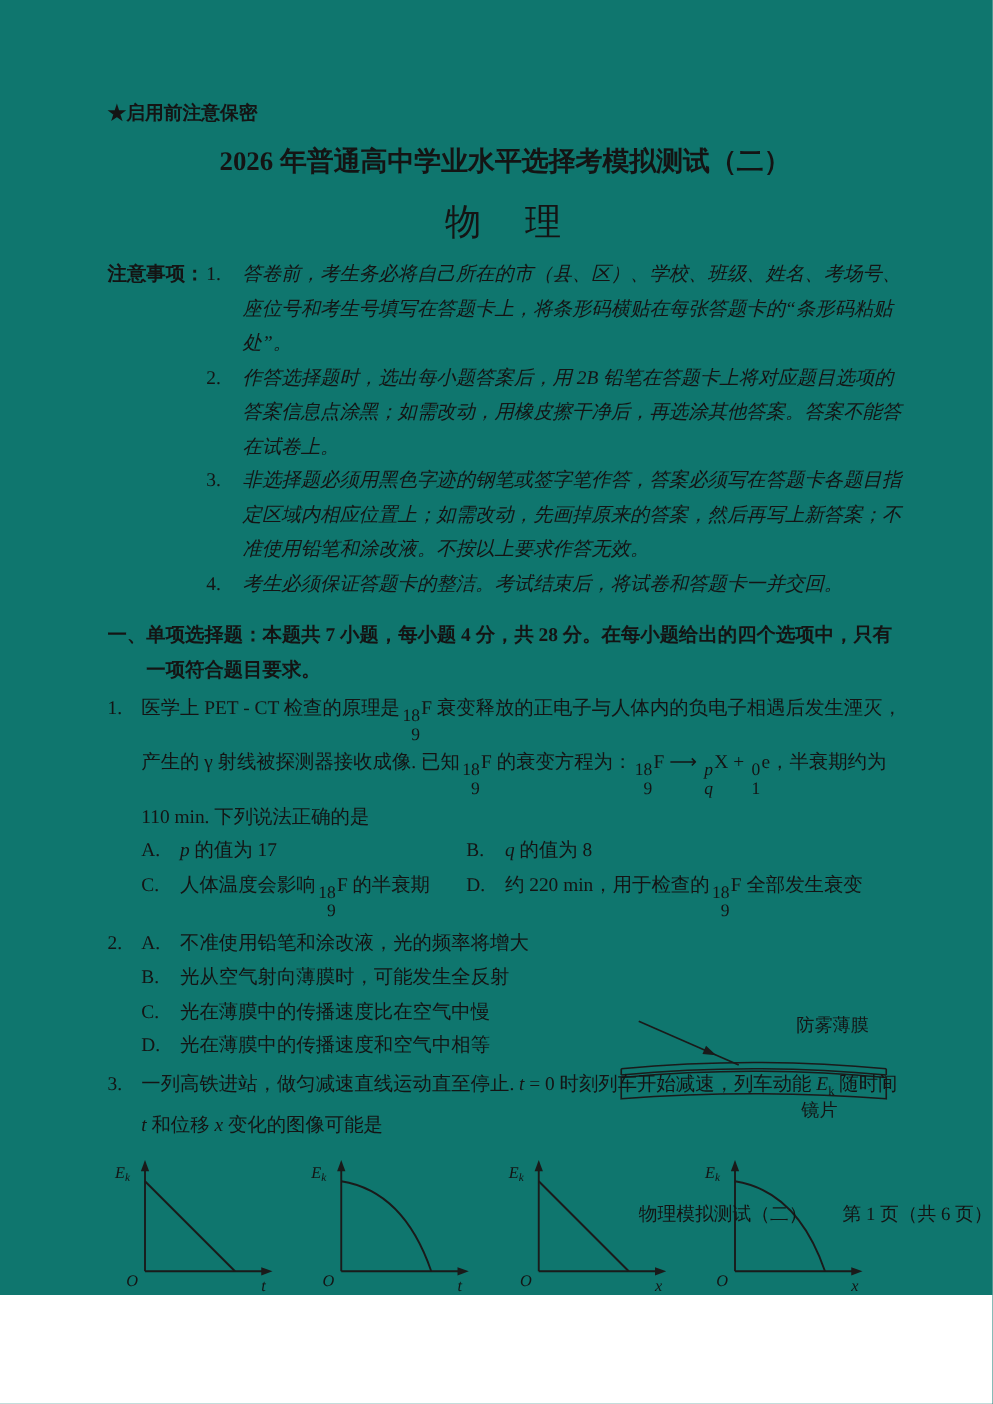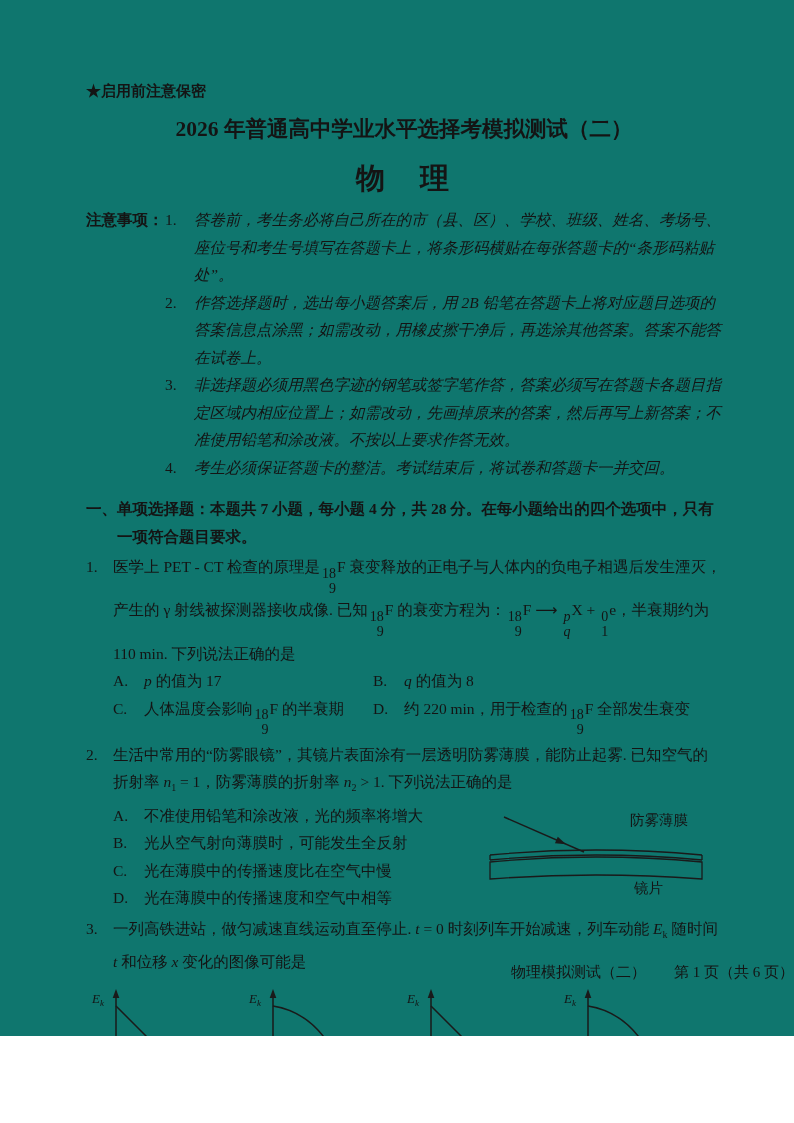--- a/index.html
+++ b/index.html
@@ -5,37 +5,37 @@
   html,body{margin:0;padding:0;}
   body{
     width:794px;height:1123px;background:#ffffff;
     font-family:"Liberation Serif","DejaVu Serif",serif;
     color:#141414;font-size:15.5px;line-height:27.5px;
   }
   .sheet{position:relative;width:794px;height:1036px;box-sizing:border-box;
     padding:80px 72px 0 86px;overflow:hidden;background:#0f766e;}
   .secrecy{font-weight:700;font-size:15px;line-height:22px;}
   .exam-title{margin:12px 0 0;text-align:center;font-size:21.5px;font-weight:700;line-height:30px;}
-  .subject-title{margin:14px 0 8px;text-align:center;font-size:29px;font-weight:700;letter-spacing:3px;line-height:40px;}
+  .subject-title{margin:14px 0 8px;text-align:center;font-size:29px;font-weight:400;letter-spacing:3px;line-height:40px;}
   .paper-info{margin:2px 0 0;}
   .n-row{display:flex;}
   .n-label{width:79px;flex:none;font-weight:700;}
   .n-num{width:29px;flex:none;}
   .n-text{flex:1;font-style:italic;}
   .section{display:flex;font-weight:700;margin-top:14px;}
   .sec-num{width:31px;flex:none;}
   .sec-text{flex:1;}
   .question{display:flex;margin-top:3px;}
   .q-num{width:27px;flex:none;}
   .q-body{flex:1;position:relative;}
   .opts2{display:grid;grid-template-columns:260px 1fr;}
   .opt{display:flex;}
   .opt-label{width:31px;flex:none;}
   .opt-text{flex:1;}
-  .q2-figure{position:absolute;top:66px;right:12px;width:228px;}
+  .q2-figure{position:absolute;top:66px;right:5px;width:228px;}
   .graphs{display:flex;justify-content:space-between;padding:10px 28px 0 4px;}
   .graph{text-align:center;}
   .graph-label{font-size:16px;line-height:20px;margin-top:2px;}
   .footer{position:absolute;left:0;bottom:50px;width:100%;text-align:right;font-size:15px;}
   .footer .fr{margin-left:28px;}
   .nuc{display:inline-flex;flex-direction:column;align-items:flex-end;vertical-align:-0.42em;
        font-size:14px;line-height:1.05;margin:0 1px 0 2px;font-weight:inherit;}
   .nuc span{display:block;}
   .nuci{font-style:italic;}
   .larr{font-family:"DejaVu Sans",sans-serif;}
@@ -124,21 +124,20 @@
                 <span>9</span>
               </span>F 全部发生衰变</span>
         </div>
       </div>
     </div>
   </div>
 
   <div class="question">
     <span class="q-num">2.</span>
     <div class="q-body">
-      <div>生活中常用的“防雾眼镜”，其镜片表面涂有一层透明防雾薄膜，能防止起雾. 已知空气的折射率 <i>n</i><sub>1</sub> = 1，防雾薄膜的折射率 <i>n</i><sub>2</sub> &gt; 1. 下列说法正确的是</div>
       <div class="opt">
         <span class="opt-label">A.</span>
         <span class="opt-text">不准使用铅笔和涂改液，光的频率将增大</span>
       </div>
       <div class="opt">
         <span class="opt-label">B.</span>
         <span class="opt-text">光从空气射向薄膜时，可能发生全反射</span>
       </div>
       <div class="opt">
         <span class="opt-label">C.</span>

